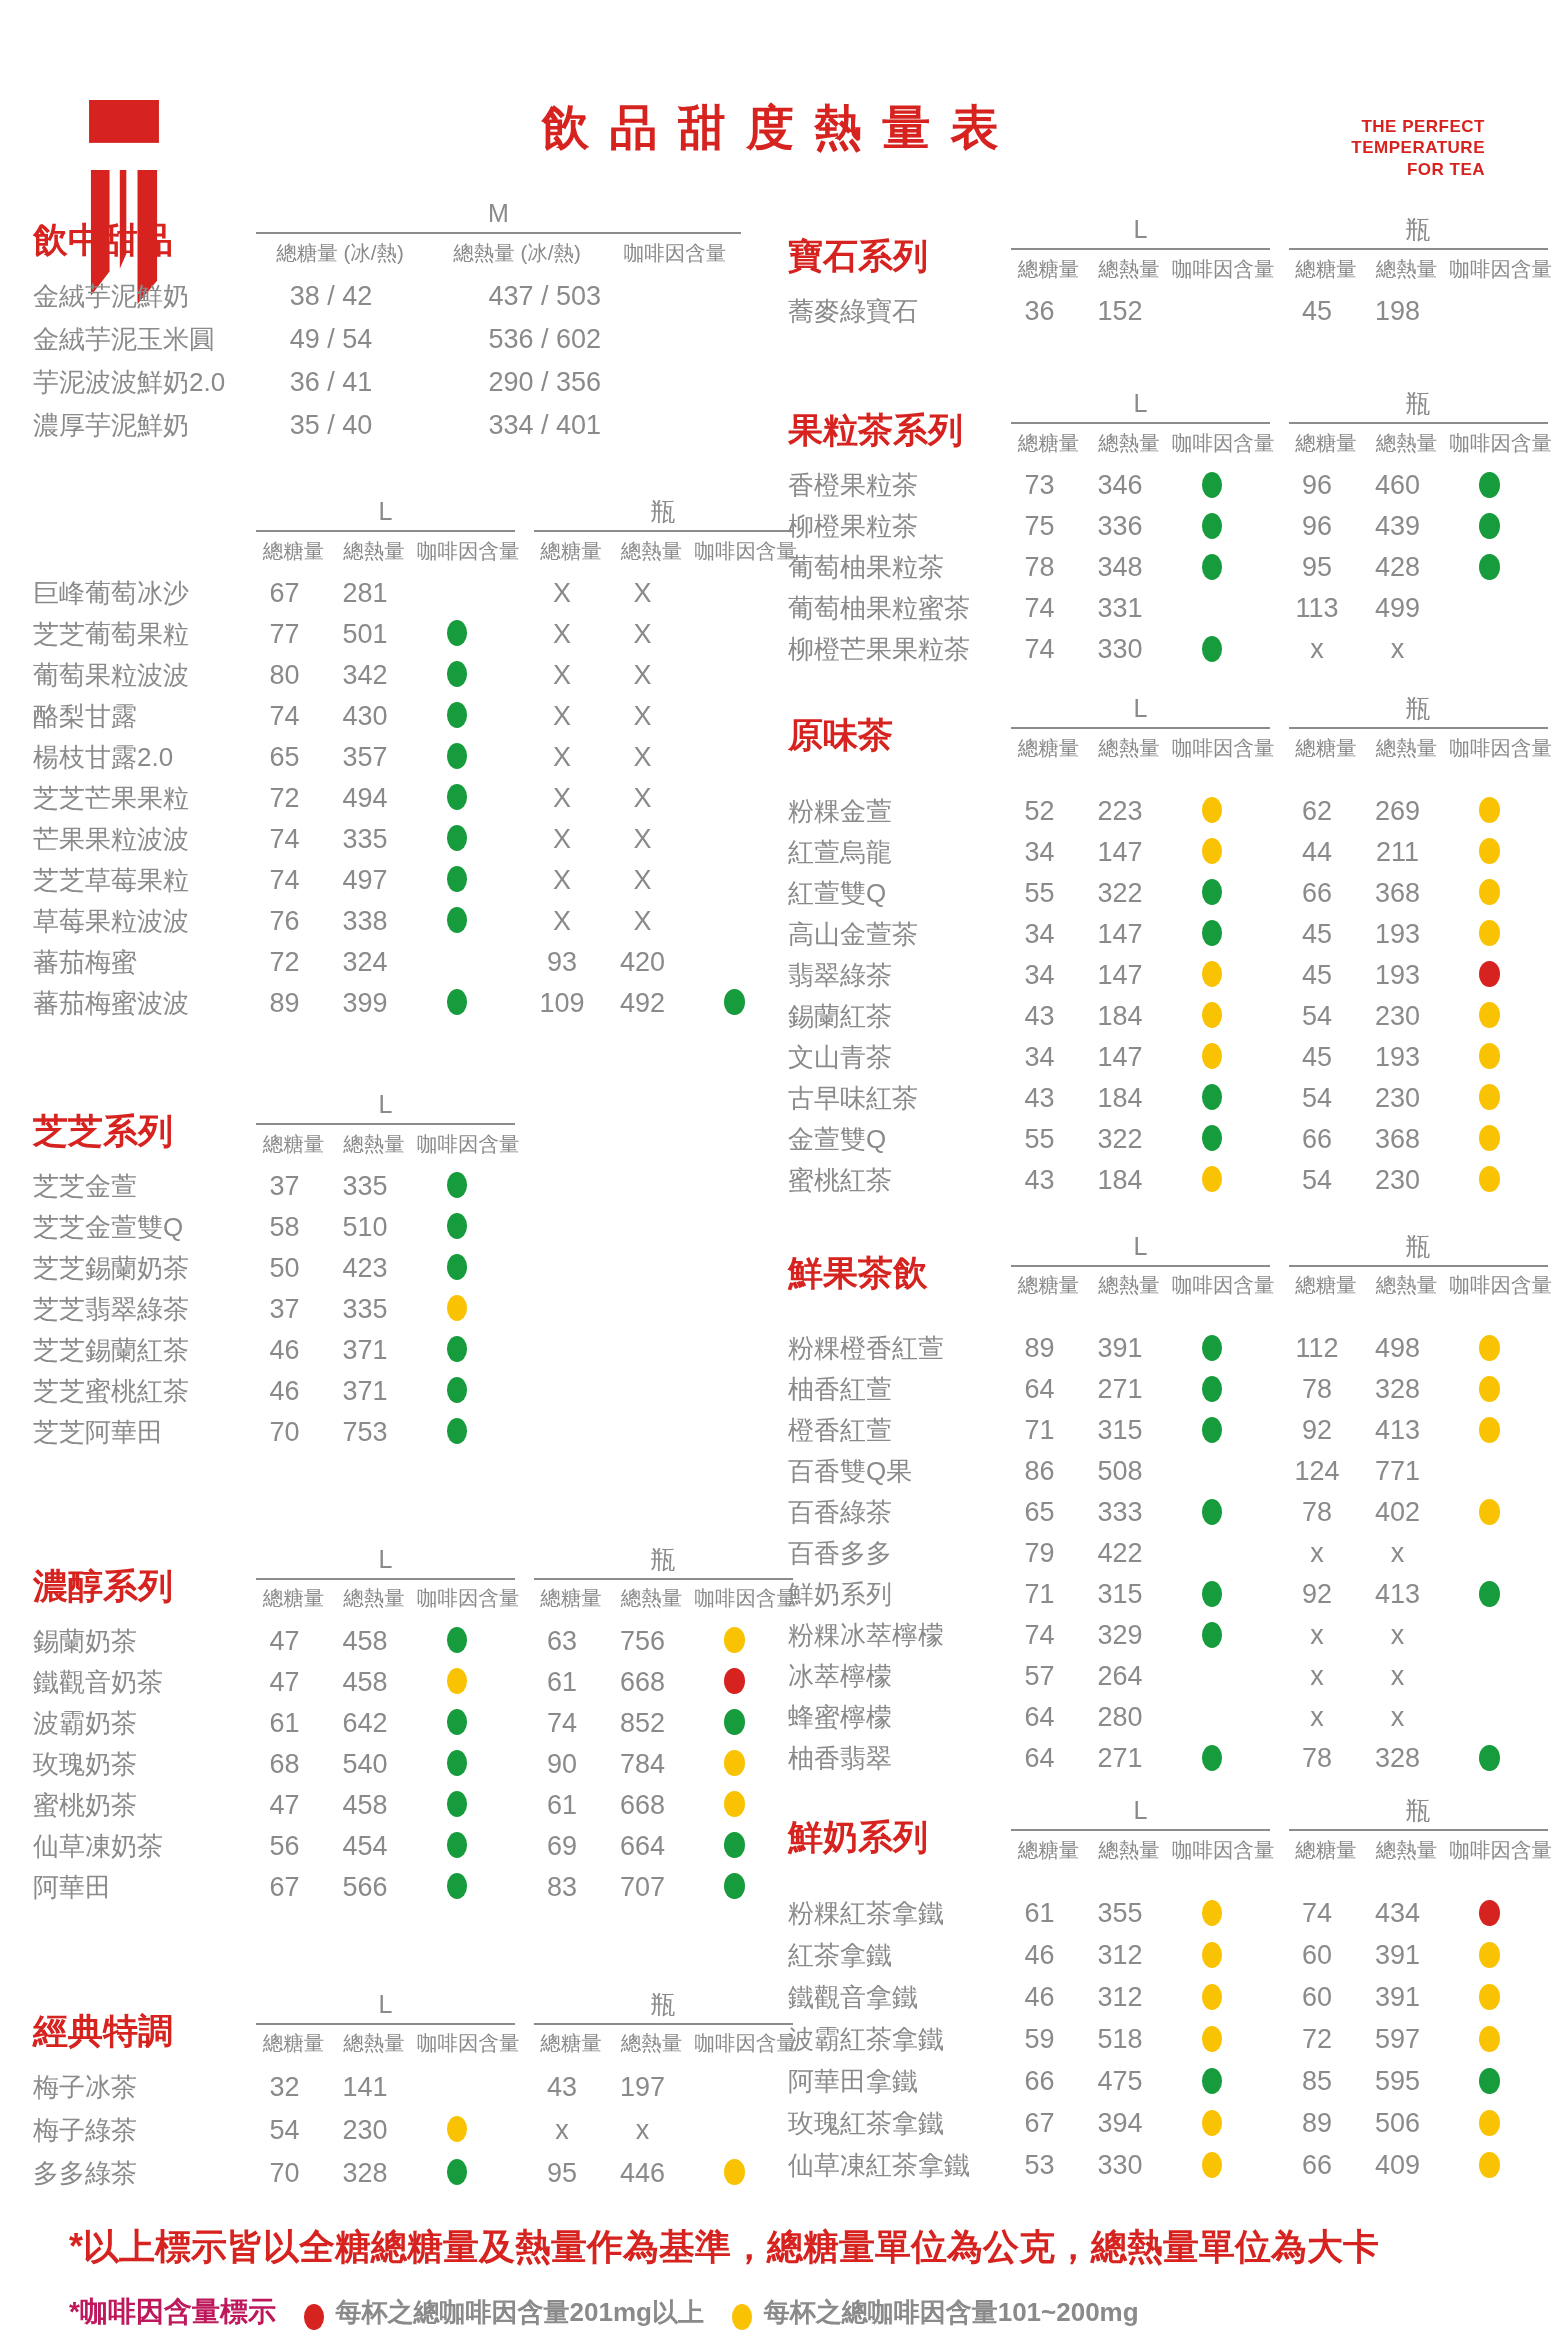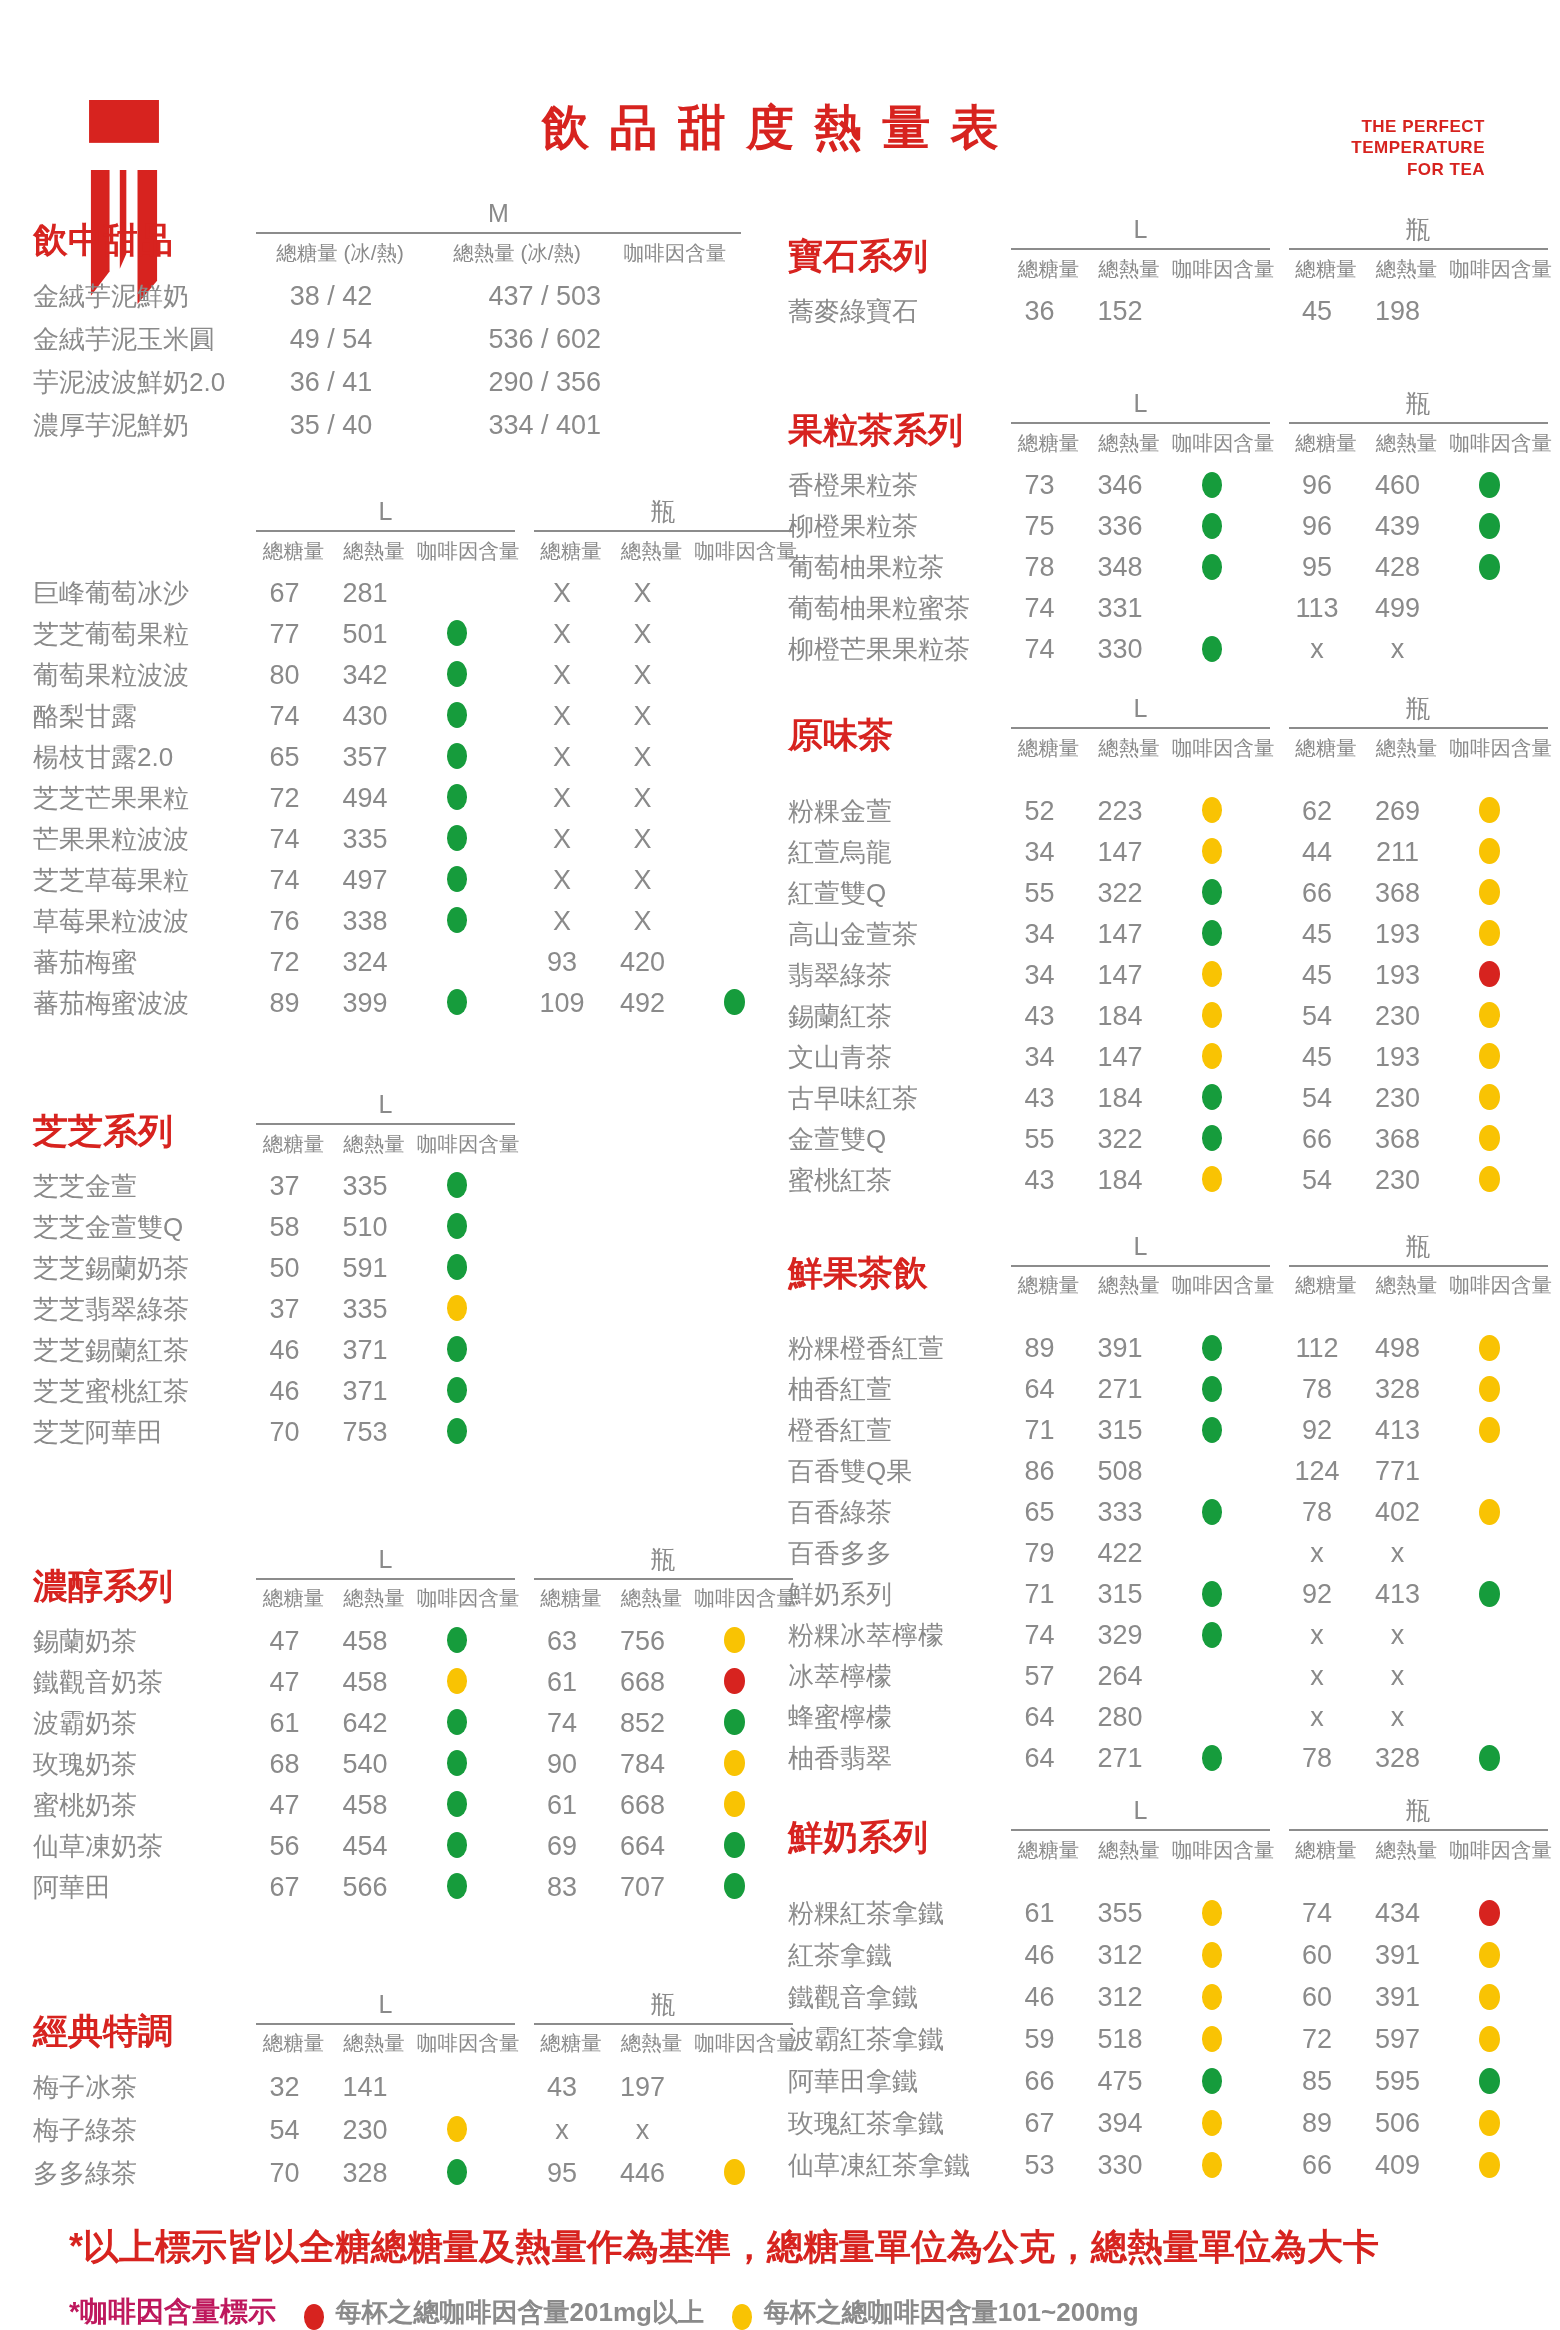--- a/index.html
+++ b/index.html
@@ -342,21 +342,21 @@
             <span class="cellgroup">
               <span class="val s">58</span>
               <span class="val c">510</span>
               <span class="dotcell"><span class="dot dot-green"></span></span>
             </span>
           </div>
           <div class="row">
             <span class="name">芝芝錫蘭奶茶</span>
             <span class="cellgroup">
               <span class="val s">50</span>
-              <span class="val c">591</span>
+              <span class="val c">423</span>
               <span class="dotcell"><span class="dot dot-green"></span></span>
             </span>
           </div>
           <div class="row">
             <span class="name">芝芝翡翠綠茶</span>
             <span class="cellgroup">
               <span class="val s">37</span>
               <span class="val c">335</span>
               <span class="dotcell"><span class="dot dot-yellow"></span></span>
             </span>

